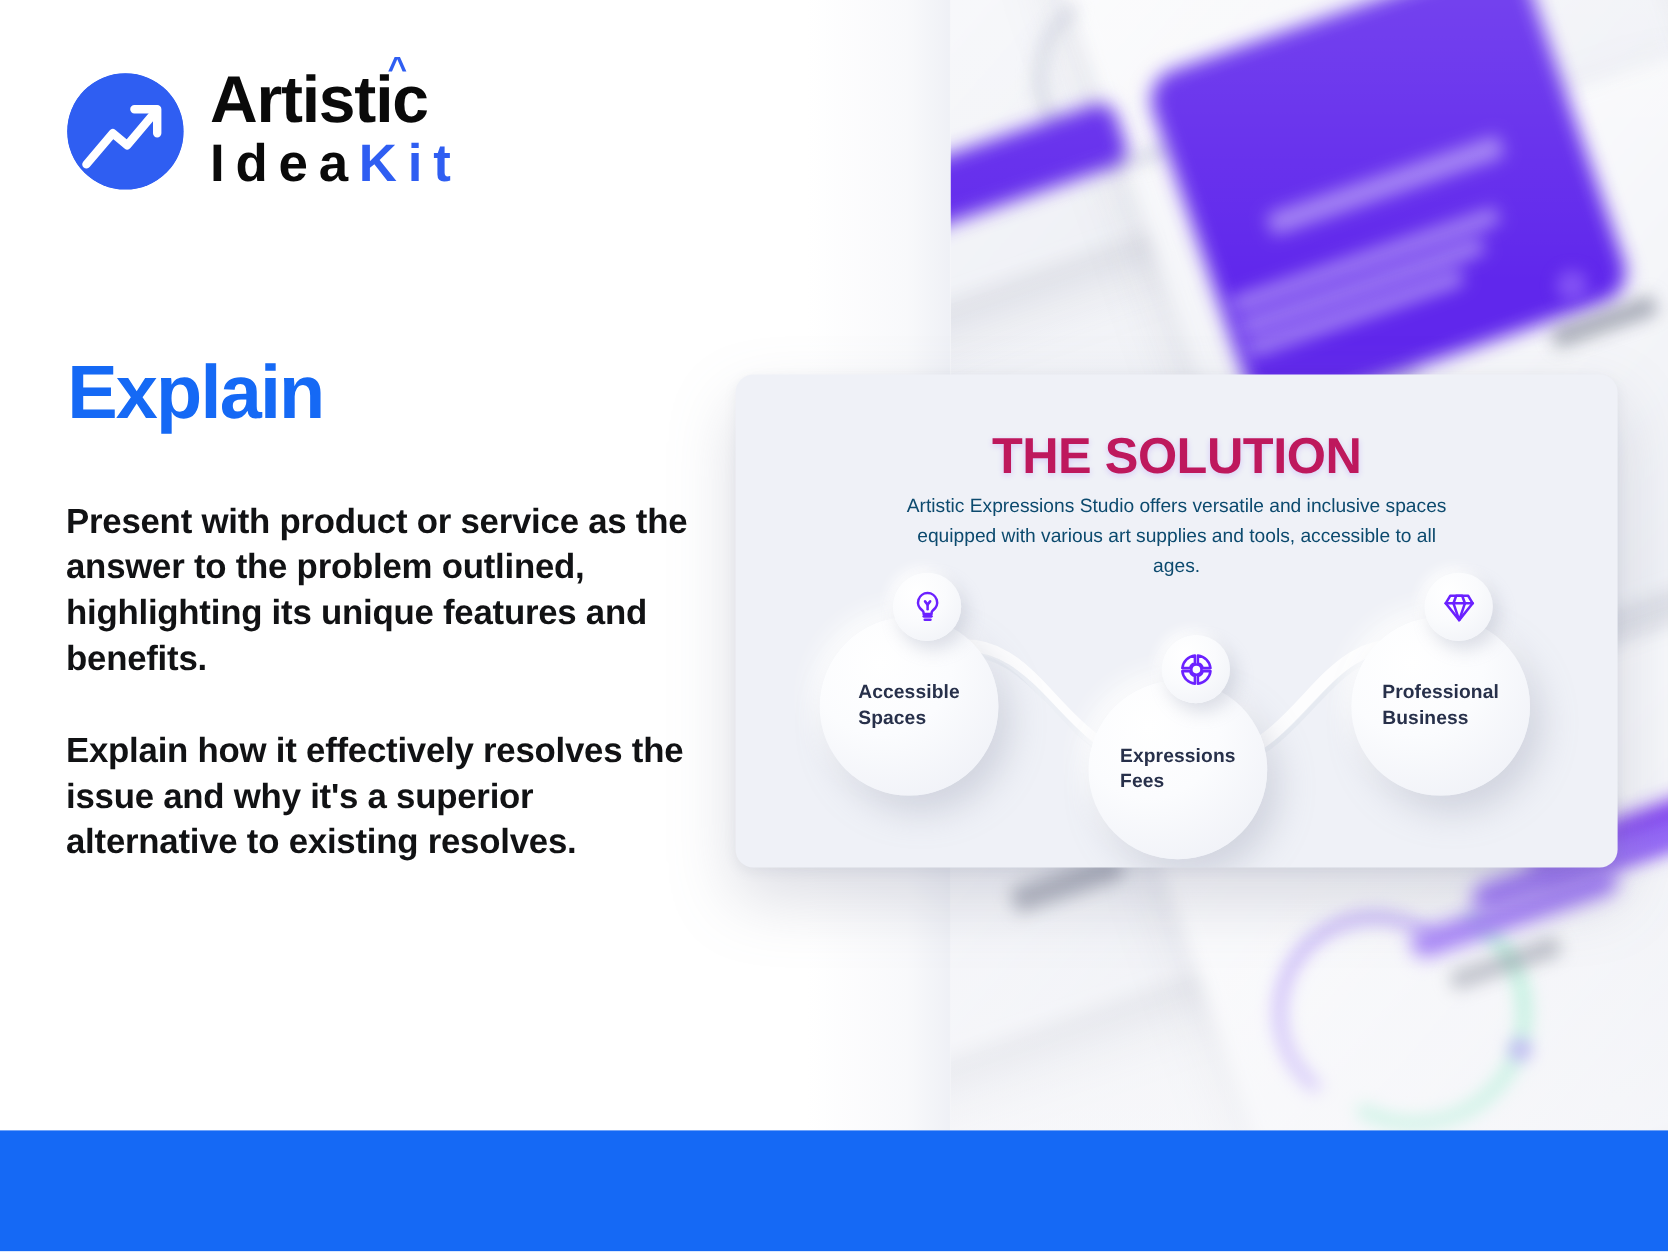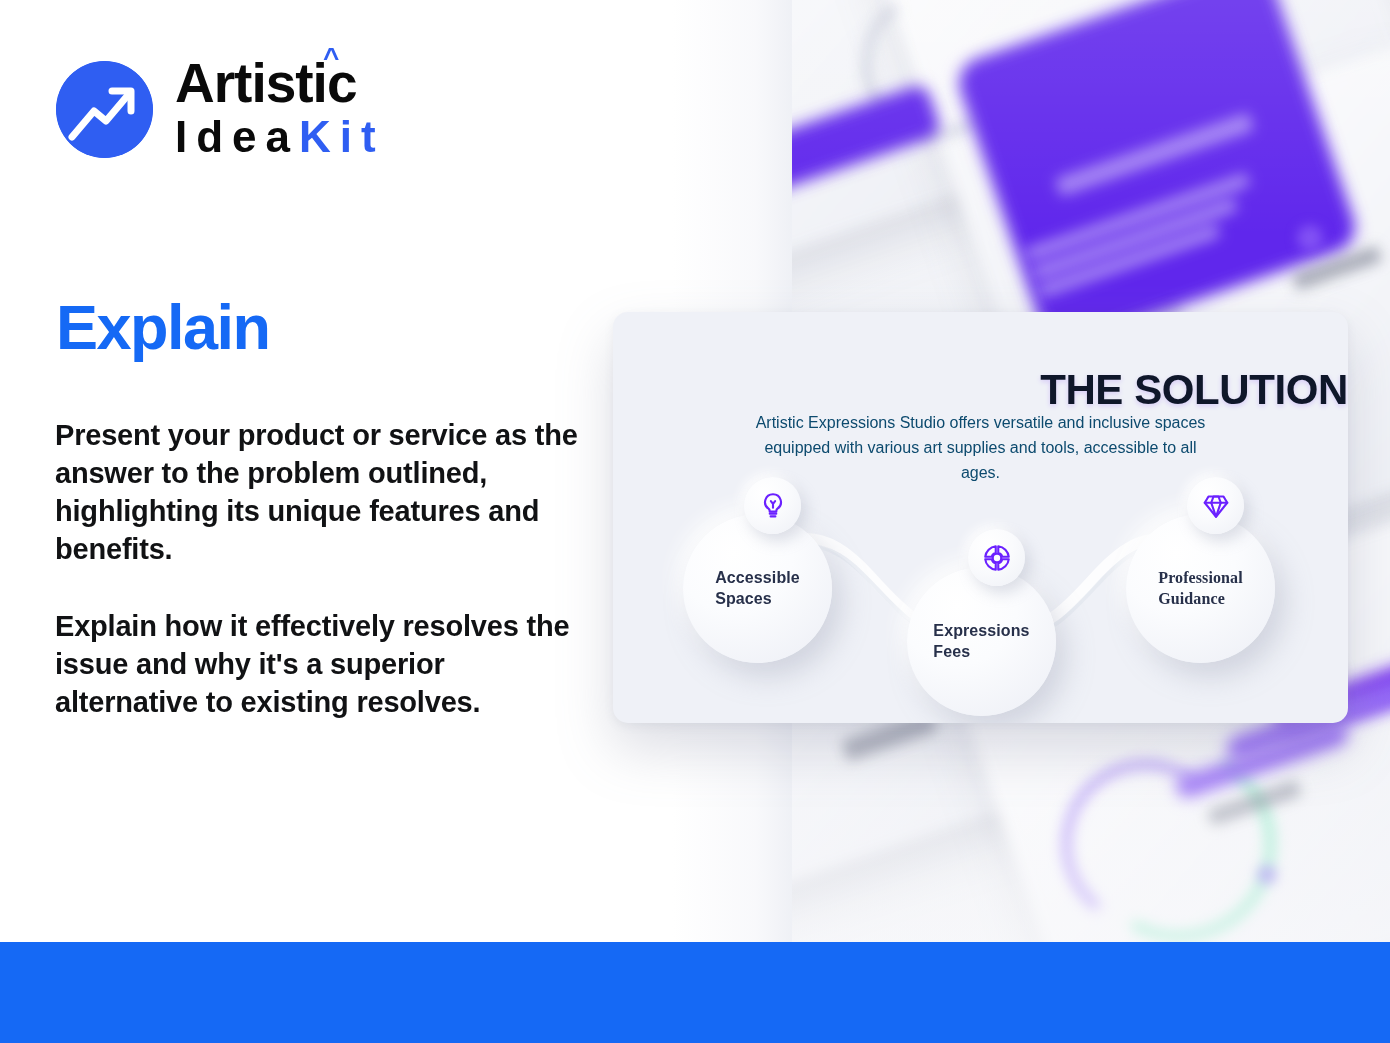--- a/index.html
+++ b/index.html
@@ -162,23 +162,23 @@
   
   .solution-card{
     position:absolute;left:613px;top:312px;width:735px;height:411px;
     background:#eff1f7;
     border-radius:15px;
     box-shadow:0 26px 55px rgba(118,125,150,.26), 0 3px 10px rgba(118,125,150,.10);
     z-index:8;
     overflow:hidden;
   }
   .card-title{
-    position:absolute;left:0;right:0;top:54px;
-    text-align:right;
-    font-size:42px;font-weight:bold;color:#0f172a;
+    position:absolute;left:0;right:0;top:44px;
+    text-align:center;
+    font-size:42px;font-weight:bold;color:#be185d;
     letter-spacing:-.4px;margin:0;
     text-shadow:0 2px 5px rgba(107,33,255,.18);
   }
   .card-sub{
     position:absolute;left:50%;transform:translateX(-50%);top:99px;width:470px;
     text-align:center;margin:0;
     font-size:16px;color:#0c4a6e;line-height:1.55;
   }
 
   
@@ -193,21 +193,21 @@
     box-shadow:10px 14px 28px rgba(150,156,176,.34), -7px -8px 20px rgba(255,255,255,.95);
     display:flex;align-items:center;justify-content:center;
     text-align:left;
   }
   .bubble-label{
     font-size:16px;font-weight:bold;color:#27304a;
     line-height:1.28;letter-spacing:.1px;
   }
   .bubble-1{ left:70px;top:202px;width:149px;height:149px; }
   .bubble-2{ left:294px;top:255px;width:149px;height:149px; }
-  .bubble-3{ left:513px;top:202px;width:149px;height:149px;font-family:Liberation Serif, serif; }
+  .bubble-3{ left:513px;top:202px;width:149px;height:149px; }
 
   .icon-badge{
     position:absolute;width:57px;height:57px;border-radius:50%;
     background:radial-gradient(circle at 34% 28%, #ffffff 0%, #fafbfd 45%, #eef0f6 100%);
     box-shadow:5px 7px 15px rgba(150,156,176,.32), -4px -4px 11px rgba(255,255,255,.95);
     display:flex;align-items:center;justify-content:center;
   }
   .icon-badge svg{display:block;}
   .badge-1{ left:131px;top:165px; }
   .badge-2{ left:355px;top:217px; }
@@ -279,21 +279,21 @@
         </div>
         <div class="logo-word-bottom">
           <span class="logo-idea">Idea</span><span class="logo-kit">Kit</span>
         </div>
       </div>
     </div>
 
     <h1 class="headline">Explain</h1>
 
     <div class="body-copy">
-      <p>Present your product or service as the answer to the problem outlined, highlighting its unique features and benefits.</p>
+      <p>Present with product or service as the answer to the problem outlined, highlighting its unique features and benefits.</p>
       <p>Explain how it effectively resolves the issue and why it's a superior alternative to existing resolves.</p>
     </div>
   </div>
 
   <div class="solution-card">
     <h2 class="card-title">THE SOLUTION</h2>
     <p class="card-sub">Artistic Expressions Studio offers versatile and inclusive spaces equipped with various art supplies and tools, accessible to all ages.</p>
 
     <svg class="connector" viewBox="0 0 735 261" aria-hidden="true">
       <path d="M175 78 C 250 62, 265 160, 340 172" fill="none" stroke="#ffffff" stroke-width="11" stroke-linecap="round" opacity=".85"></path>
@@ -330,21 +330,21 @@
         <path d="M13 2.6A9.4 9.4 0 0 1 21.4 11h-5.2A4.3 4.3 0 0 0 13 7.8Z"></path>
         <path d="M11 21.4A9.4 9.4 0 0 1 2.6 13h5.2A4.3 4.3 0 0 0 11 16.2Z"></path>
         <path d="M13 21.4A9.4 9.4 0 0 0 21.4 13h-5.2A4.3 4.3 0 0 1 13 16.2Z"></path>
         <circle cx="12" cy="12" r="3.4"></circle>
       </svg>
     </div>
 
     <div class="bubble bubble-3">
       <div class="bubble-label">
         <span>Professional</span><br>
-        <span>Guidance</span>
+        <span>Business</span>
       </div>
     </div>
     <div class="icon-badge badge-3">
       <svg width="30" height="30" viewBox="0 0 24 24" fill="none" stroke="#6b21ff" stroke-width="1.7" stroke-linecap="round" stroke-linejoin="round" aria-hidden="true">
         <path d="M3 9.4 12 20.6 21 9.4 18 4.4H6Z"></path>
         <path d="M3 9.4h18"></path>
         <path d="M8.2 9.4 12 20.6l3.8-11.2"></path>
         <path d="M8.2 9.4 10 4.4h4l1.8 5"></path>
       </svg>
     </div>

